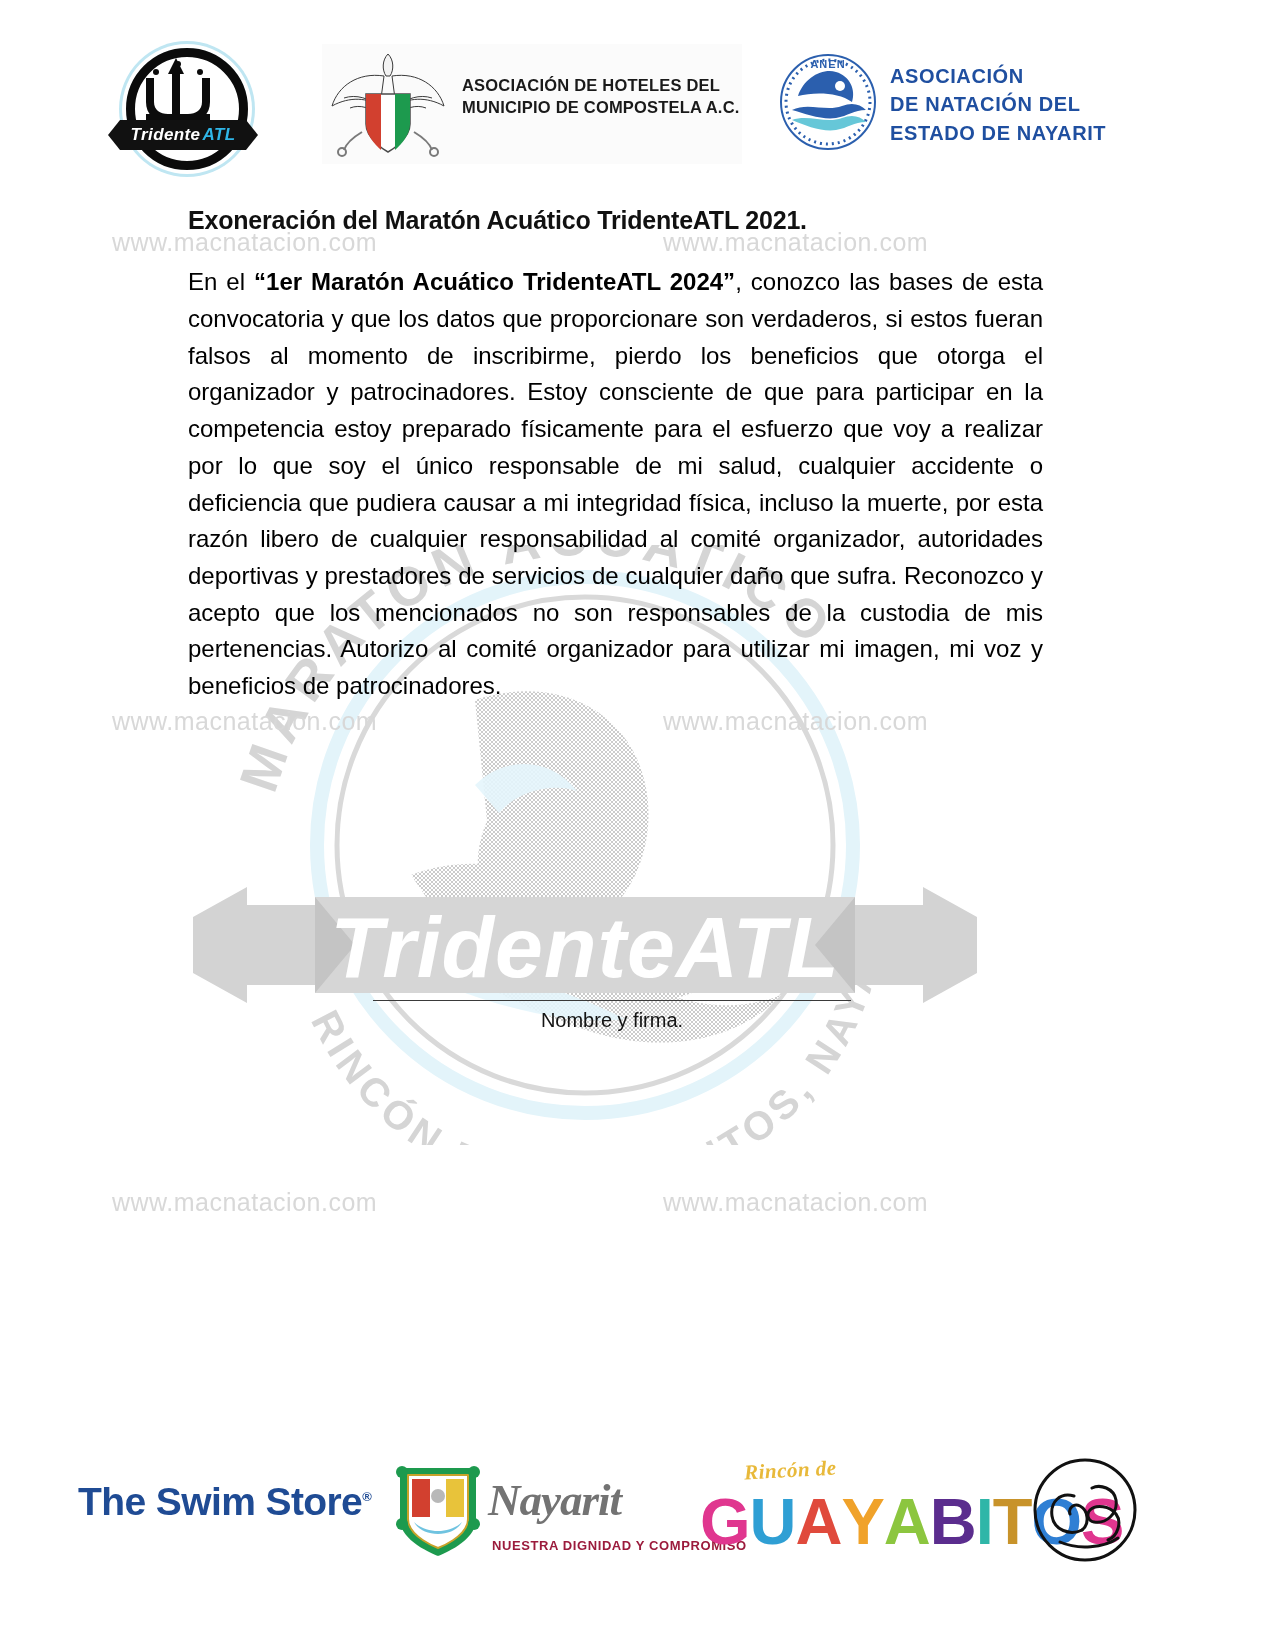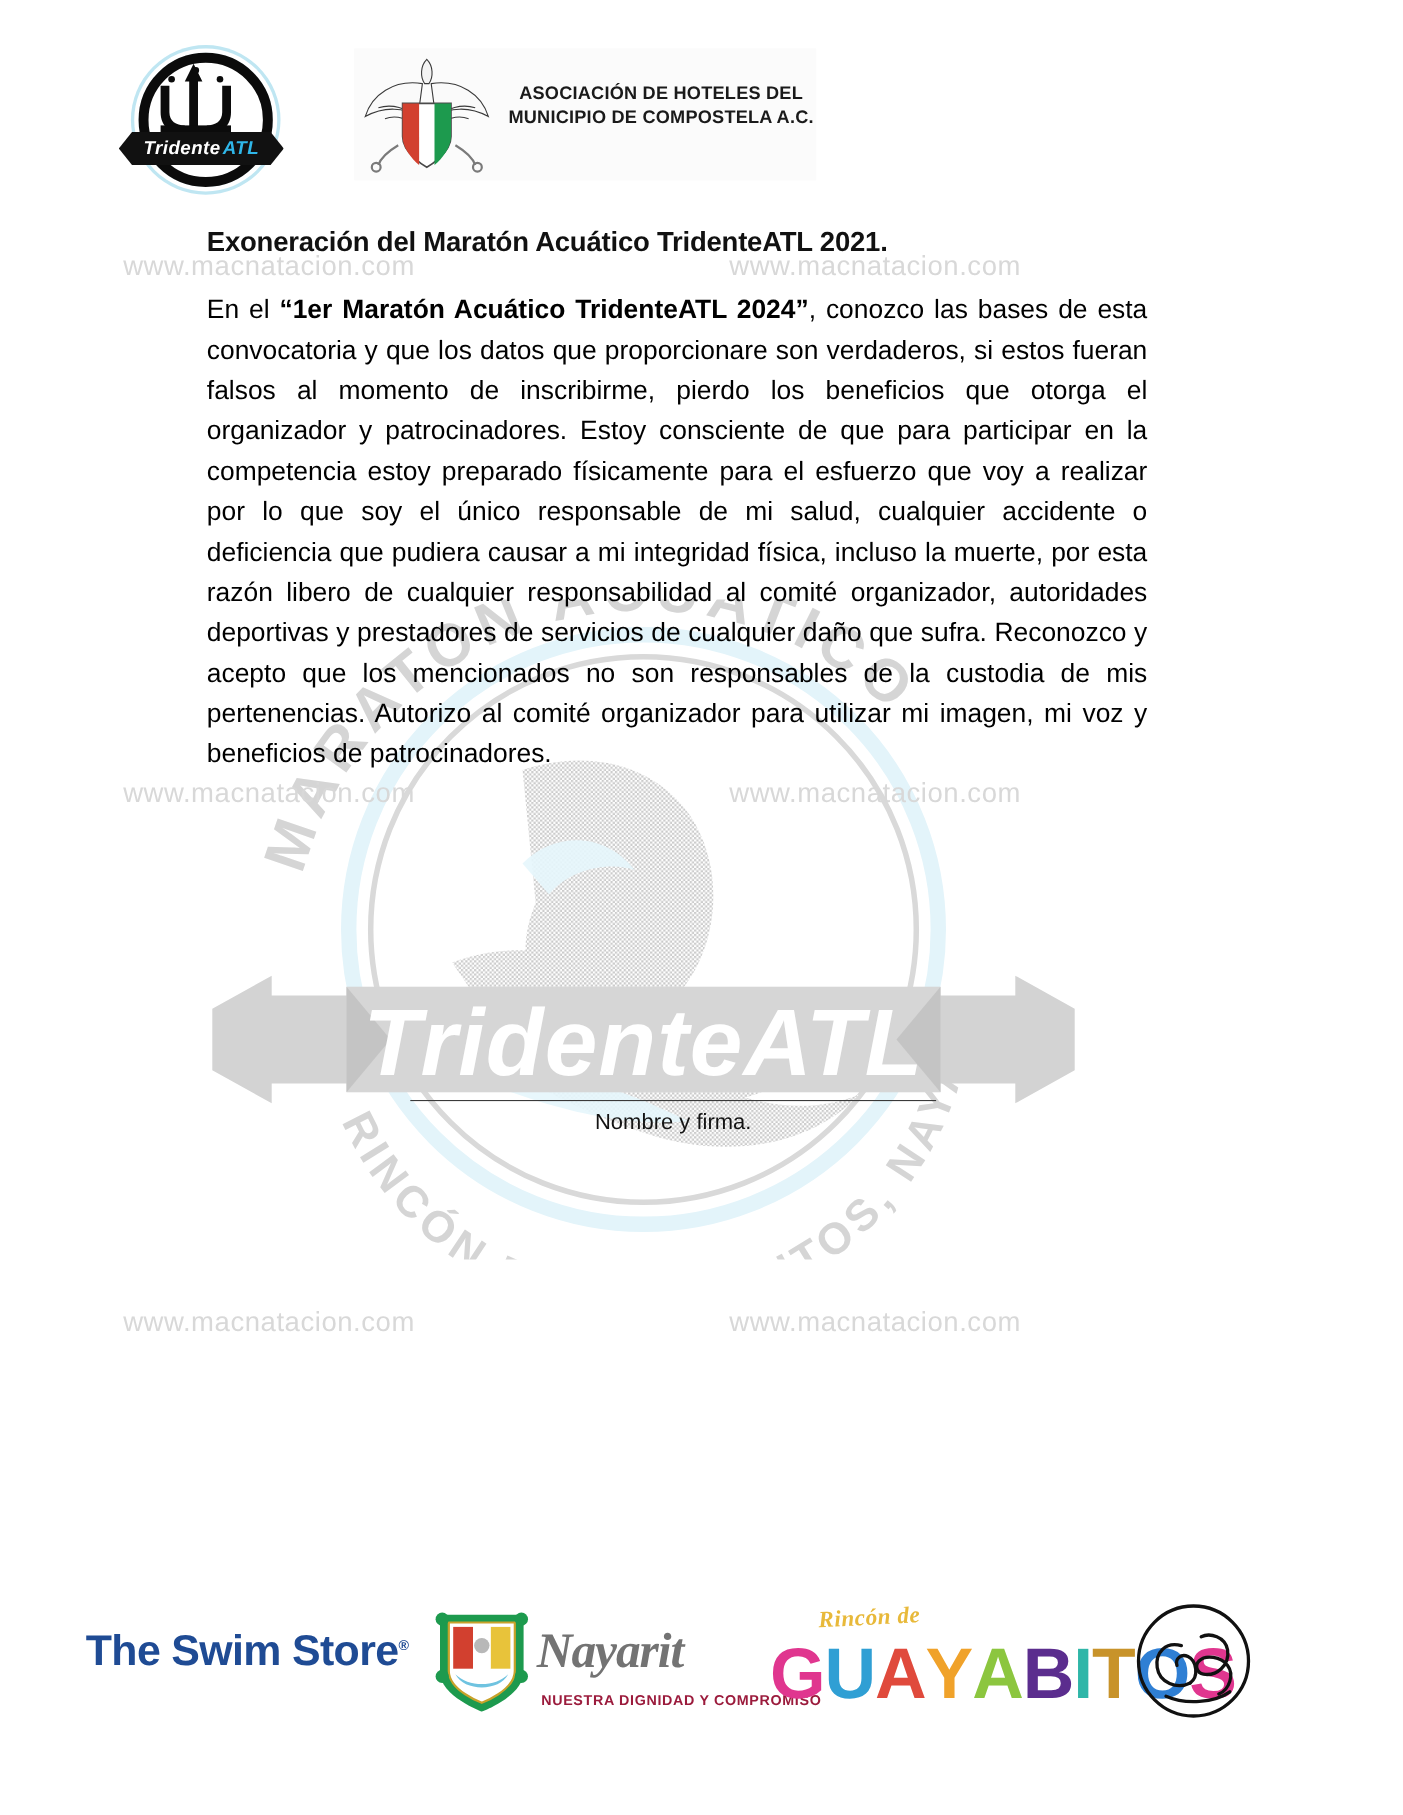--- a/index.html
+++ b/index.html
@@ -61,21 +61,20 @@
   #trident-badge .fork{position:absolute;left:18px;top:4px;width:104px;height:96px;}
 
   
   #hoteles-logo{left:322px;top:0;width:420px;height:120px;background:#fbfbfb;}
   #hoteles-logo .eagle{position:absolute;left:6px;top:6px;width:120px;height:108px;}
   #hoteles-logo .txt{
     position:absolute;left:140px;top:30px;width:278px;
     font-weight:bold;font-size:16.5px;line-height:1.35;
     letter-spacing:.2px;color:#1a1a1a;
     font-family:"Liberation Sans", sans-serif;
-    text-align:center;
   }
 
   
   #anen-logo{left:778px;top:0;width:380px;height:120px;}
   #anen-logo .seal{position:absolute;left:0;top:8px;width:100px;height:100px;}
   #anen-logo .txt{
     position:absolute;left:112px;top:18px;width:268px;
     font-weight:bold;font-size:20px;line-height:1.42;
     color:#1f4fa0;letter-spacing:.6px;
     font-family:"Liberation Sans", sans-serif;
@@ -261,20 +260,36 @@
         <path d="M86 82 C 96 88 102 94 104 100"></path>
           <circle cx="106" cy="102" r="4"></circle>
       </g>
     </svg>
     <div class="txt">
       <div>ASOCIACIÓN DE HOTELES DEL</div>
       <div>MUNICIPIO DE COMPOSTELA A.C.</div>
     </div>
   </div>
 
+  <div class="hdr-logo" id="anen-logo">
+    <svg class="seal" viewBox="0 0 100 100">
+      <circle cx="50" cy="50" r="47" fill="#ffffff" stroke="#2b5fae" stroke-width="2"></circle>
+      <circle cx="50" cy="50" r="42" fill="#ffffff" stroke="#2b5fae" stroke-width="3" stroke-dasharray="2 4"></circle>
+      <path d="M20 44 C 26 26 44 16 58 20 C 72 24 78 38 74 50 C 60 40 36 40 20 44 Z" fill="#2b5fae"></path>
+      <circle cx="62" cy="34" r="5" fill="#ffffff"></circle>
+      <path d="M14 58 C 30 50 48 60 64 54 C 74 50 82 52 88 58 C 76 58 70 64 58 66 C 44 68 28 62 14 58 Z" fill="#2b5fae"></path>
+      <path d="M14 68 C 30 62 48 72 64 66 C 74 62 82 64 88 70 C 76 70 70 76 58 78 C 44 80 28 74 14 68 Z" fill="#66c7d8"></path>
+      <text x="50" y="16" text-anchor="middle" font-family="Liberation Sans, sans-serif" font-size="11" font-weight="bold" fill="#2b5fae" letter-spacing="1">ANEN</text>
+    </svg>
+    <div class="txt">
+      <div>ASOCIACIÓN</div>
+      <div>DE NATACIÓN DEL</div>
+      <div>ESTADO DE NAYARIT</div>
+    </div>
+  </div>
 </div>
 
 <div class="doc">
   <h1 class="doc-title">Exoneración del Maratón Acuático TridenteATL 2021.</h1>
   <p class="doc-para"><span>En el </span><b>“1er Maratón Acuático TridenteATL 2024”</b><span>, conozco las bases de esta convocatoria y que los datos que proporcionare son verdaderos, si estos fueran falsos al momento de inscribirme, pierdo los beneficios que otorga el organizador y patrocinadores. Estoy consciente de que para participar en la competencia estoy preparado físicamente para el esfuerzo que voy a realizar por lo que soy el único responsable de mi salud, cualquier accidente o deficiencia que pudiera causar a mi integridad física, incluso la muerte, por esta razón libero de cualquier responsabilidad al comité organizador, autoridades deportivas y prestadores de servicios de cualquier daño que sufra. Reconozco y acepto que los mencionados no son responsables de la custodia de mis pertenencias. Autorizo al comité organizador para utilizar mi imagen, mi voz y beneficios de patrocinadores.</span></p>
 </div>
 
 <div class="sign-block">
   <div class="sign-line"></div>
   <div class="sign-label">Nombre y firma.</div>

